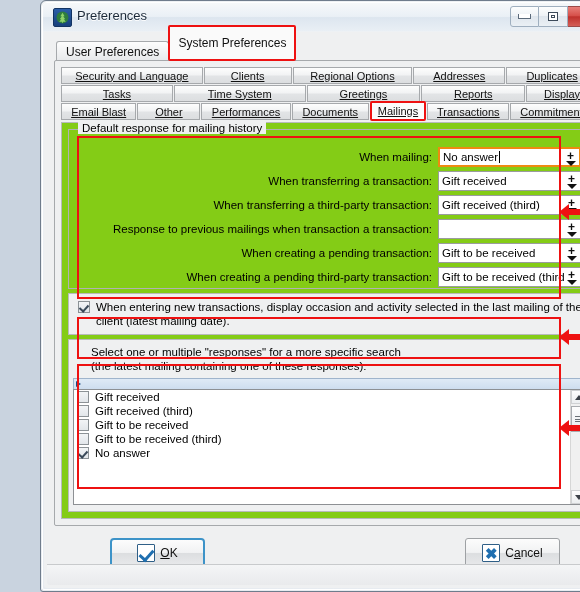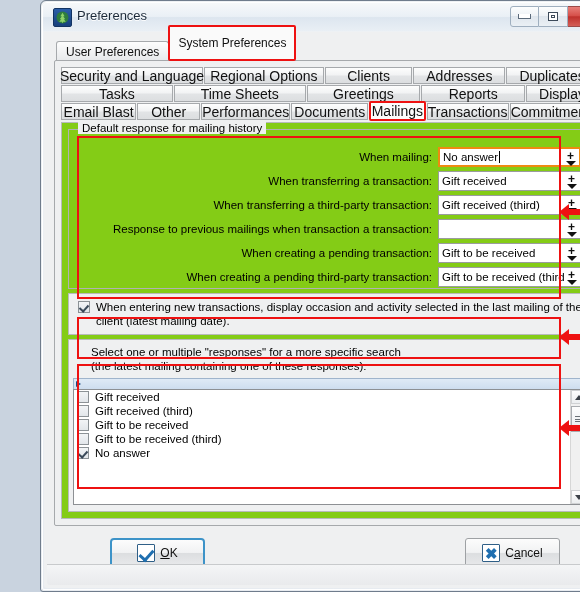--- a/index.html
+++ b/index.html
@@ -84,23 +84,23 @@
   }
 
   
   .rowtabs{position:absolute;left:6px;right:6px;display:flex;}
   .rowtabs.r1{top:6px;}
   .rowtabs.r2{top:24px;align-items:center;}
   .rowtabs.r3{top:42px;}
   .itab{
     height:17px;box-sizing:border-box;
     display:flex;align-items:center;justify-content:center;
-    font-size:14px;color:#111;
+    font-size:11px;color:#111;
     background:linear-gradient(to bottom,#fdfdfd 0%,#f2f3f4 45%,#e2e4e6 55%,#dcdee0 100%);
-    border:1px solid #a6a9ac;margin-right:1px;white-space:nowrap;
+    border:1px solid #a6a9ac;margin-right:1px;white-space:nowrap;text-decoration:underline;
   }
   .itab.sel{
     background:#fcfcfc;border:2px solid #ee1111;position:relative;z-index:4;
     height:20px;margin-top:-2px;border-radius:2px;
   }
 
   .inner-body{
     position:absolute;left:6px;top:61px;right:6px;bottom:6px;
     background:#84cc16;border:1px solid #b8babc;
   }
@@ -285,40 +285,40 @@
         <span>System Preferences</span>
       </div>
     </div>
 
     <div class="tabpanel">
 
       <div class="rowtabs r1">
         <div class="itab" style="width:142px">
             <span>Security and Language</span>
           </div>
+        <div class="itab" style="width:88px">
+            <span>Clients</span>
+          </div>
         <div class="itab" style="width:120px">
             <span>Regional Options</span>
-          </div>
-        <div class="itab" style="width:88px">
-            <span>Clients</span>
           </div>
         <div class="itab" style="width:92px">
             <span>Addresses</span>
           </div>
         <div class="itab" style="width:92px">
             <span>Duplicates</span>
           </div>
       </div>
 
       <div class="rowtabs r2">
         <div class="itab" style="width:112px">
             <span>Tasks</span>
           </div>
         <div class="itab" style="width:132px">
-            <span>Time Sheets</span>
+            <span>Time System</span>
           </div>
         <div class="itab" style="width:114px">
             <span>Greetings</span>
           </div>
         <div class="itab" style="width:104px">
             <span>Reports</span>
           </div>
         <div class="itab" style="width:72px">
             <span>Display</span>
           </div>

